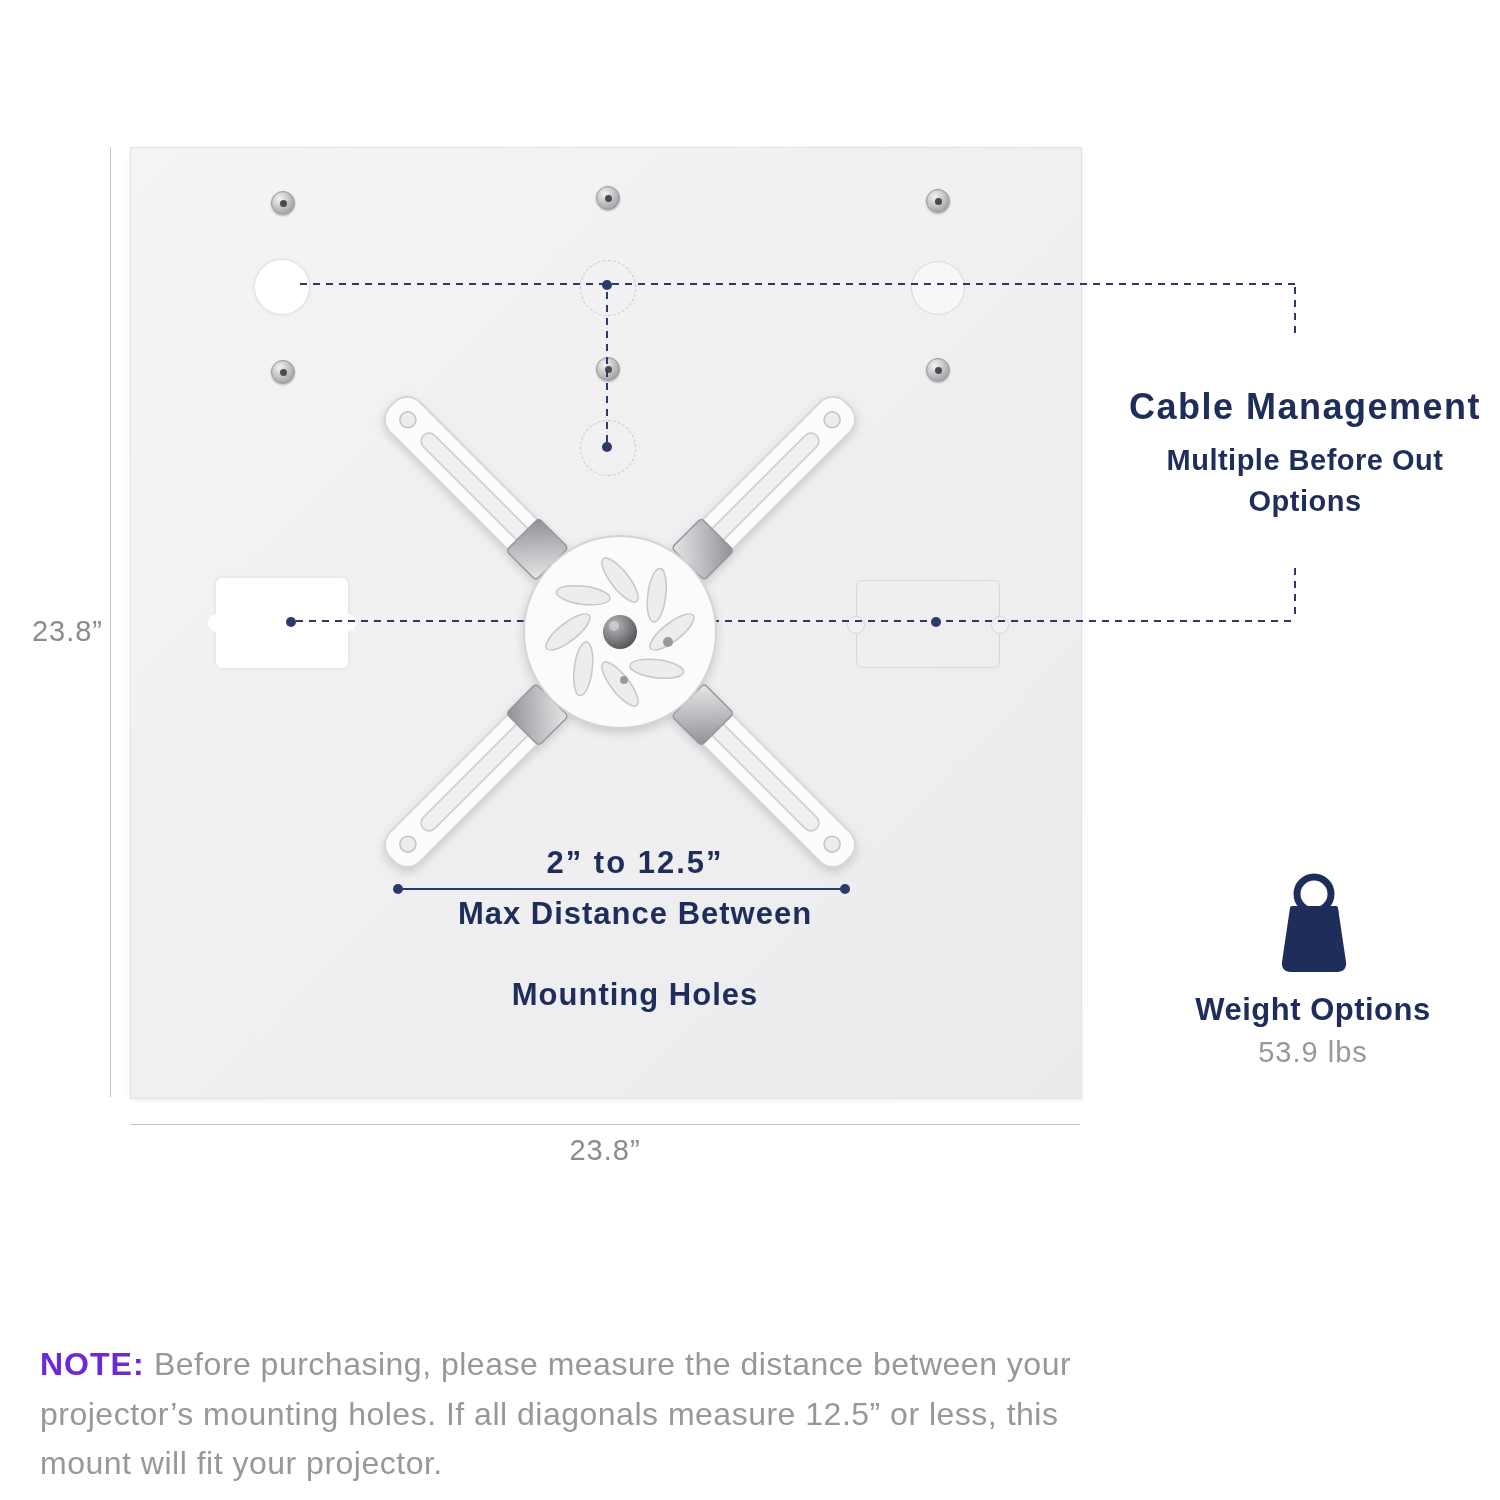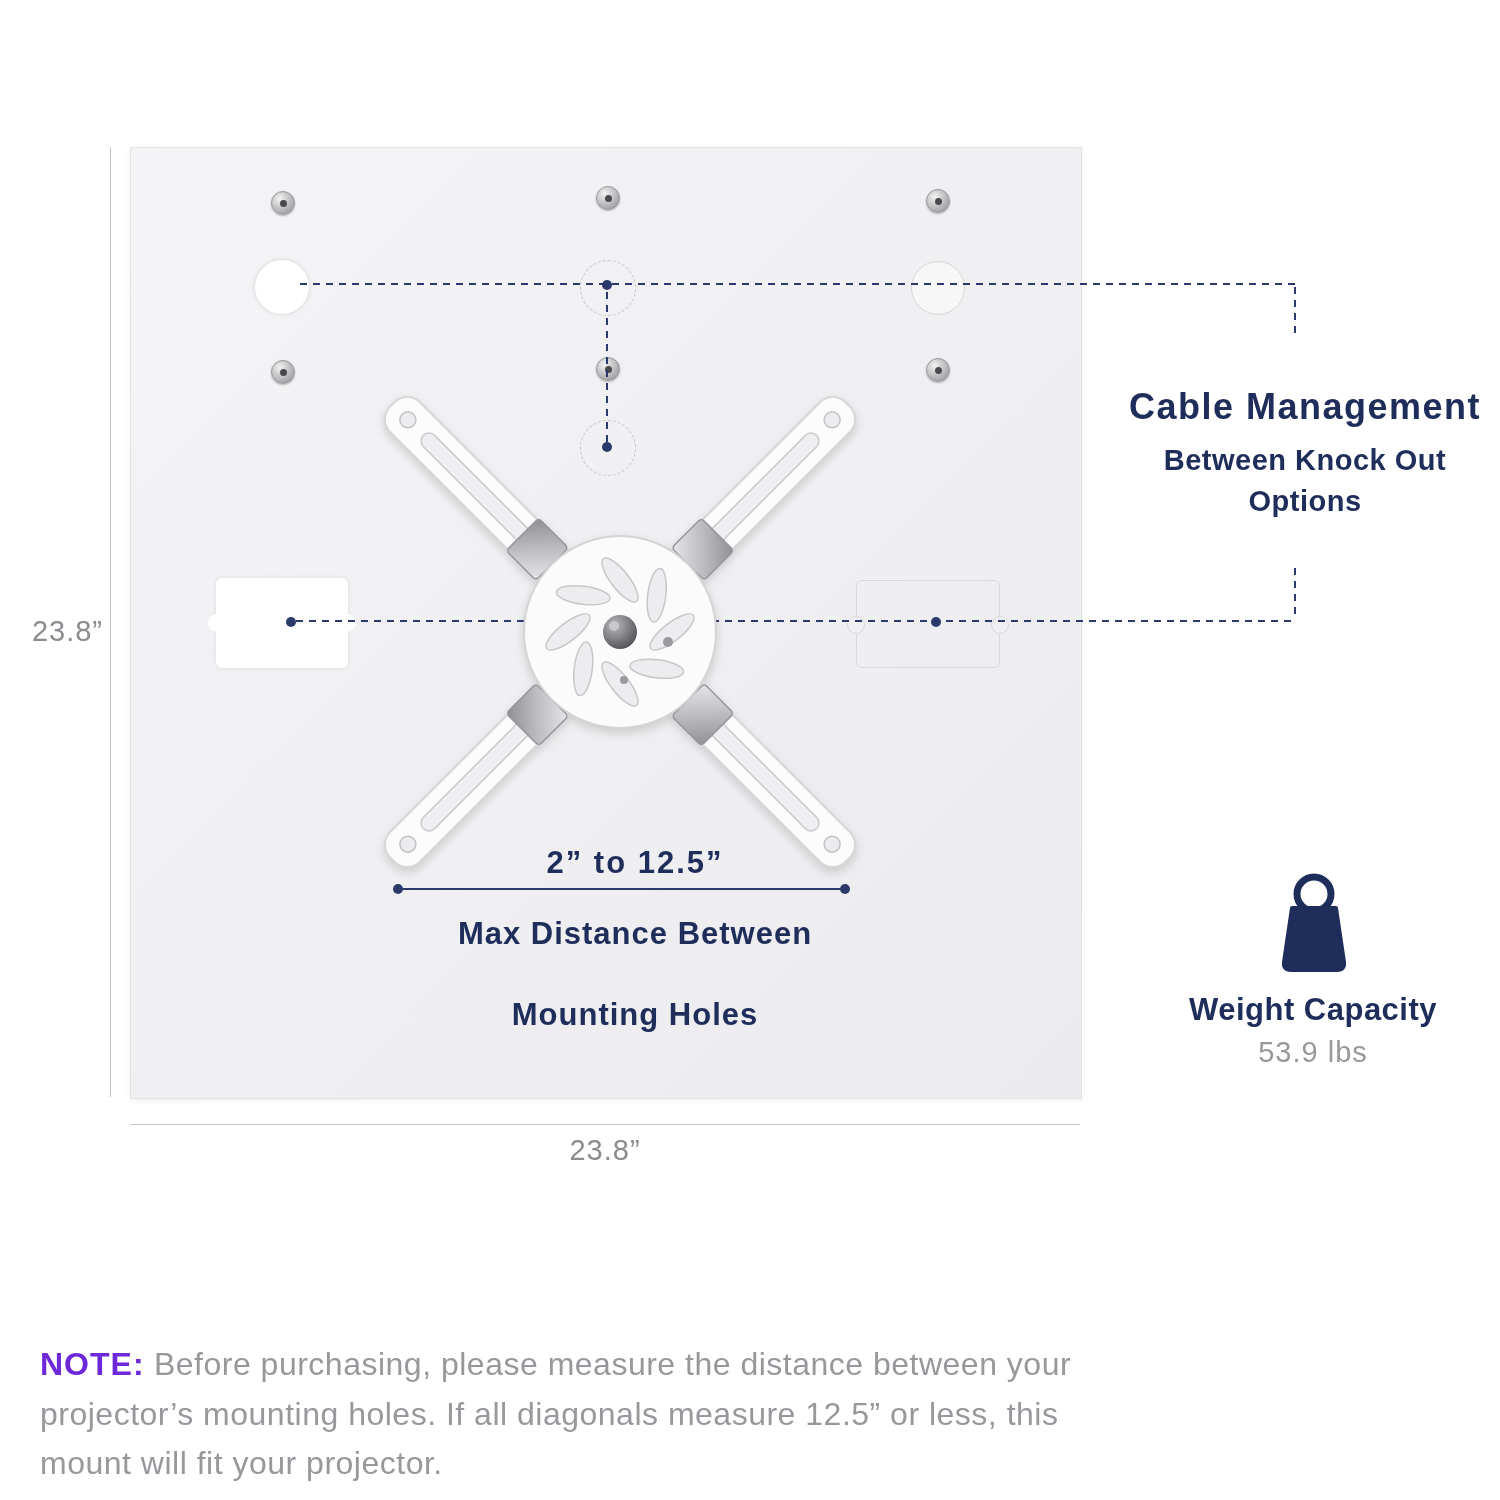--- a/index.html
+++ b/index.html
@@ -153,38 +153,38 @@
   </svg>
 
   <div class="abs dim-line-v" style="left:110px;top:147px;height:950px;"></div>
   <div class="abs dim-line-h" style="left:130px;top:1124px;width:950px;"></div>
 
   <div class="abs gray-label" style="left:18px;top:615px;width:85px;text-align:right;">23.8”</div>
   <div class="abs gray-label" style="left:355px;top:1134px;width:500px;text-align:center;">23.8”</div>
 
   <div class="abs" style="left:1122px;top:386px;width:366px;">
     <div class="callout-title">Cable Management</div>
-    <div class="callout-sub">Between Knock Out Options</div>
+    <div class="callout-sub">Multiple Before Out Options</div>
   </div>
 
   <div class="abs distance-value" style="left:385px;top:845px;width:500px;">2” to 12.5”</div>
   <div class="abs solid-line" style="left:398px;top:888px;width:447px;"></div>
   <div class="abs dot" style="left:393px;top:884px;"></div>
   <div class="abs dot" style="left:840px;top:884px;"></div>
-  <div class="abs distance-caption" style="left:360px;top:912px;width:550px;">
+  <div class="abs distance-caption" style="left:360px;top:892px;width:550px;">
     <span style="display:block;">Max Distance Between</span>
     <span style="display:block;margin-top:36px;">Mounting Holes</span>
   </div>
 
   <svg class="abs" style="left:1262px;top:868px;" width="104" height="112" viewBox="0 0 104 112">
     <circle cx="52" cy="26" r="17" fill="none" stroke="#1f2d5b" stroke-width="7"></circle>
     <path d="M30 40 h44 l8 54 q1 8 -7 8 h-46 q-8 0 -7 -8 z" fill="#1f2d5b" stroke="#1f2d5b" stroke-width="4" stroke-linejoin="round"></path>
   </svg>
   <div class="abs" style="left:1128px;top:992px;width:370px;">
-    <div class="weight-title">Weight Capacity</div>
+    <div class="weight-title">Weight Options</div>
     <div class="weight-value">53.9 lbs</div>
   </div>
 
   <div class="abs note" style="left:40px;top:1340px;width:1090px;">
     <b>NOTE:</b>
     <span>Before purchasing, please measure the distance between your projector’s mounting holes. If all diagonals measure 12.5” or less, this mount will fit your projector.</span>
   </div>
 
 </div>
 

